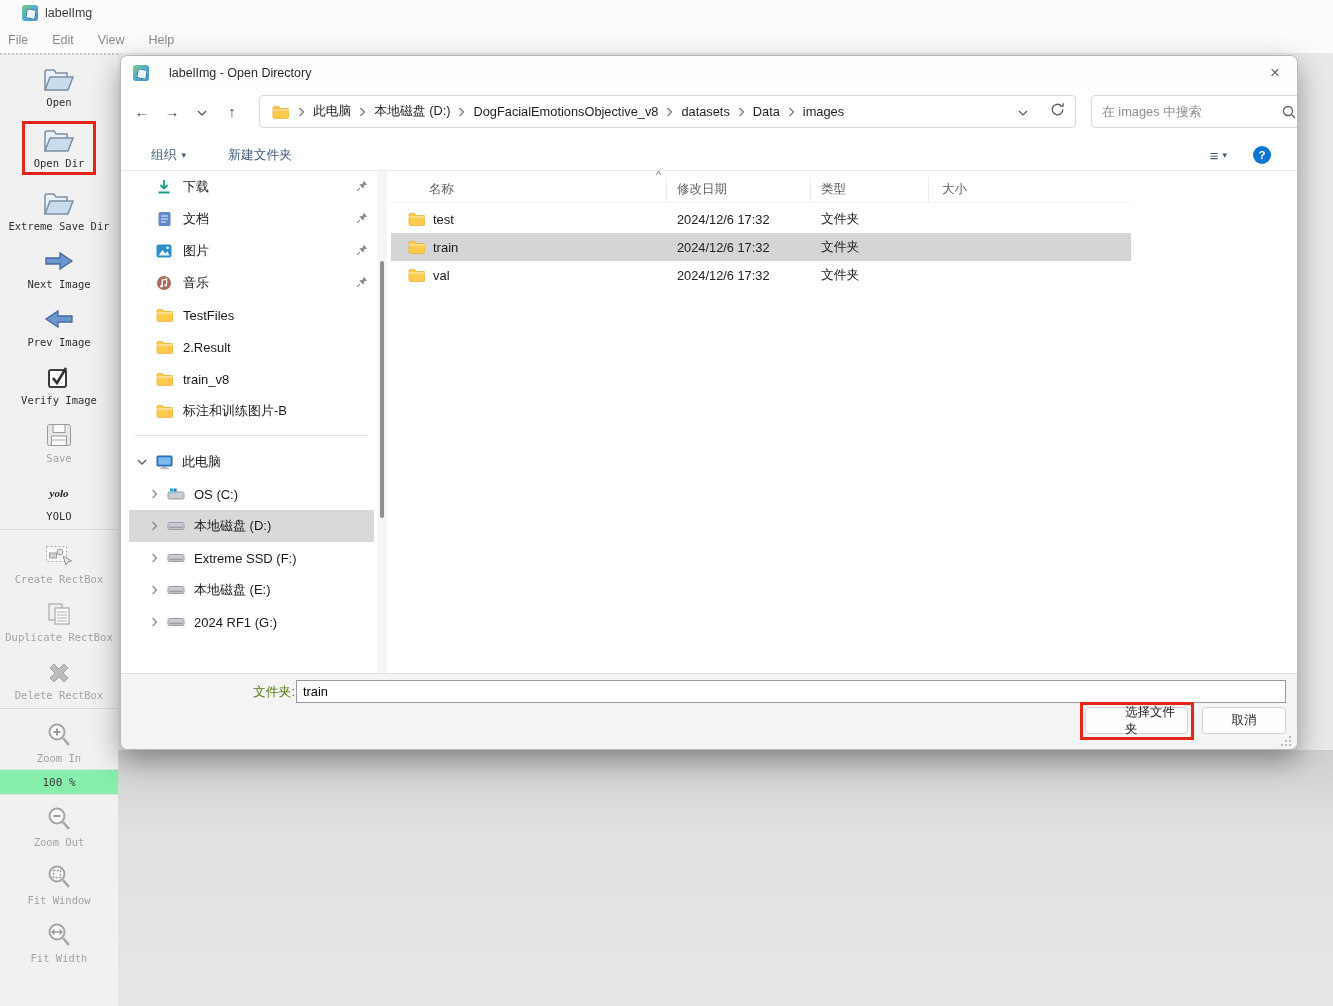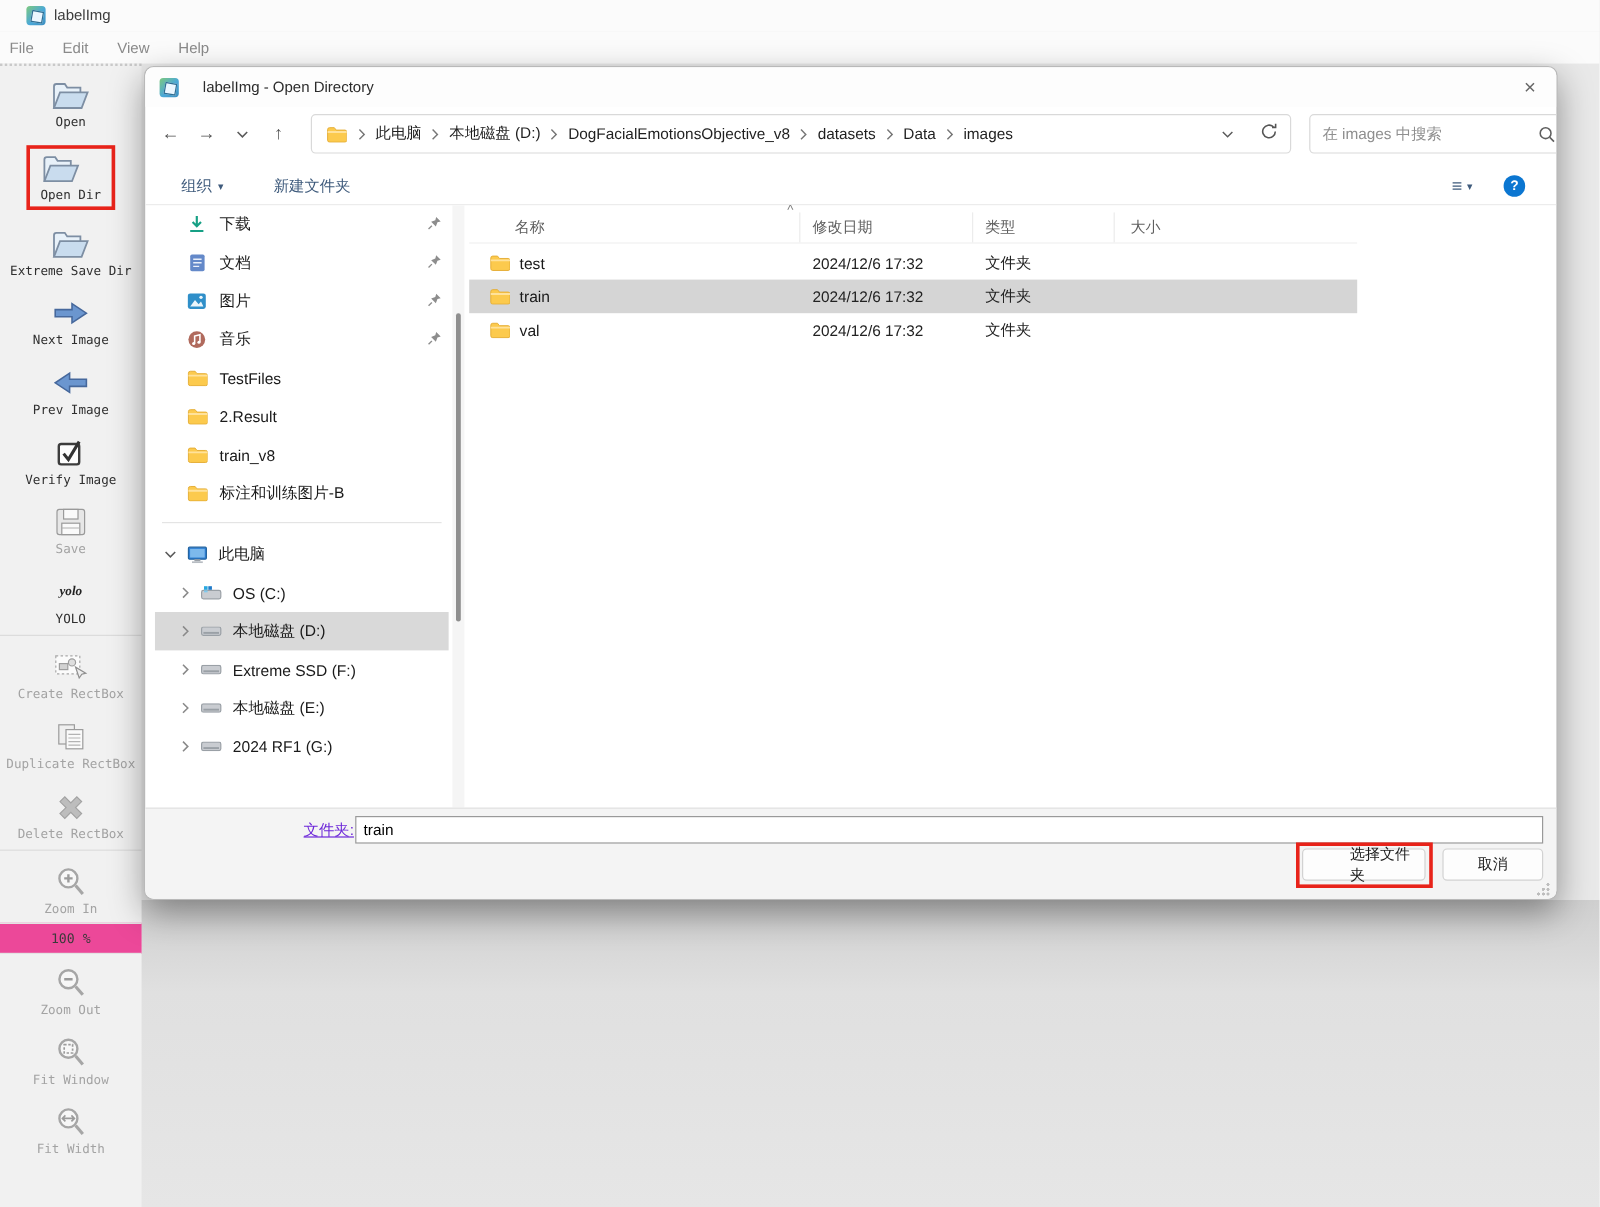--- a/index.html
+++ b/index.html
@@ -18,23 +18,23 @@
   .app-title { font-size:12.5px; color:#3c3c3c; margin-left:7px; }
   .menubar { position:absolute; left:0; top:26px; width:1333px; height:27px; background:#fbfbfb; display:flex; align-items:center; gap:24px; padding-left:8px; }
   .menubar span { font-size:12.5px; color:#8a8a8a; }
   
   .side { position:absolute; left:0; top:53px; width:118px; height:953px; background:#f1f1f1;
           border-top:2px dotted #c9c9c9; display:flex; flex-direction:column; align-items:center; }
   .tb-item { width:100%; height:58px; display:flex; flex-direction:column; align-items:center; justify-content:center; padding-top:4px; }
   .tb-item .ic { height:30px; display:flex; align-items:center; justify-content:center; }
   .tb-item .lb { font-family:"DejaVu Sans Mono", monospace; font-size:10.5px; color:#2f2f2f; margin-top:2px; white-space:nowrap; }
   .tb-item.dim .lb { color:#a3a3a3; }
-  .hl-red { border:3px solid #e8231a; padding:1px 9px 3px 9px; display:flex; flex-direction:column; align-items:flex-start; }
+  .hl-red { border:3px solid #e8231a; padding:1px 9px 3px 9px; display:flex; flex-direction:column; align-items:center; }
   .tb-sep { width:118px; height:1px; background:#dcdcdc; margin:2px 0; }
-  .tb-zoomlvl { width:118px; height:26px; background:#ec4899; border-top:1px solid #e3e3e3; border-bottom:1px solid #e3e3e3;
+  .tb-zoomlvl { width:118px; height:26px; background:#86efac; border-top:1px solid #e3e3e3; border-bottom:1px solid #e3e3e3;
                 display:flex; align-items:center; justify-content:center; font-family:"DejaVu Sans Mono", monospace; font-size:11px; color:#3a3a3a; }
   .yolo-ic { font-family:"Liberation Serif", serif; font-style:italic; font-weight:bold; font-size:11px; color:#222; }
   
   .dialog { position:absolute; left:120px; top:55px; width:1178px; height:695px; background:#ffffff;
             border:1px solid #b9b9b9; border-radius:8px; box-shadow:0 10px 28px rgba(0,0,0,.38); overflow:hidden; }
   .dlg-titlebar { position:absolute; left:0; top:0; width:100%; height:33px; display:flex; align-items:center; background:#fdfdfd; }
   .dlg-title { font-size:12.5px; color:#2b2b2b; margin-left:8px;padding-left:12px; }
   .dlg-close { position:absolute; right:0; top:0; width:44px; height:33px; display:flex; align-items:center; justify-content:center;
                font-size:17px; color:#666; }
   .navrow { position:absolute; left:0; top:33px; width:100%; height:45px; display:flex; align-items:center; }
@@ -81,21 +81,21 @@
   .hc-type { width:118px; padding-left:10px; }
   .hc-size { width:80px;  padding-left:13px; }
   .fl-rows { position:absolute; left:0; top:34px; width:740px; }
   .fl-row { height:28px; display:flex; align-items:center; }
   .fl-row.selected { background:#d5d5d5; }
   .fr-name { width:276px; display:flex; align-items:center; padding-left:17px; font-size:13px; gap:8px; }
   .fr-date { width:144px; padding-left:10px; font-size:12.8px; color:#222; }
   .fr-type { width:118px; padding-left:10px; font-size:12.8px; color:#222; }
   
   .footer { position:absolute; left:0; top:617px; width:100%; height:78px; background:#f4f4f4; border-top:1px solid #e2e2e2; }
-  .ft-label { position:absolute; left:132px; top:10px; font-size:12.8px; color:#6d28d9;text-decoration:underline; }
+  .ft-label { position:absolute; left:132px; top:10px; font-size:12.8px; color:#4d7c0f; }
   .ft-input { position:absolute; left:175px; top:6px; width:990px; height:23px; border:1px solid #999; background:#fff;
               font-size:12.8px; padding-left:6px; font-family:"Liberation Sans",sans-serif; outline:none; }
   .btn { position:absolute; height:27px; background:#fdfdfd; border:1px solid #d2d2d2; border-radius:4px;
          font-size:12.5px; color:#1a1a1a; display:flex; align-items:center; justify-content:center; }
   .btn-select { left:964px; top:33px; width:103px;padding-left:39px; }
   .btn-cancel { left:1081px; top:33px; width:84px; }
   .red-box { position:absolute; left:959px; top:28px; width:114px; height:38px; border:3px solid #e8231a; pointer-events:none; }
   .grip { position:absolute; right:5px; bottom:4px; width:12px; height:12px;
           background:radial-gradient(circle 1.4px at 10px 2px,#bdbdbd 1.2px,transparent 1.4px),
                      radial-gradient(circle 1.4px at 6px 6px,#bdbdbd 1.2px,transparent 1.4px),

